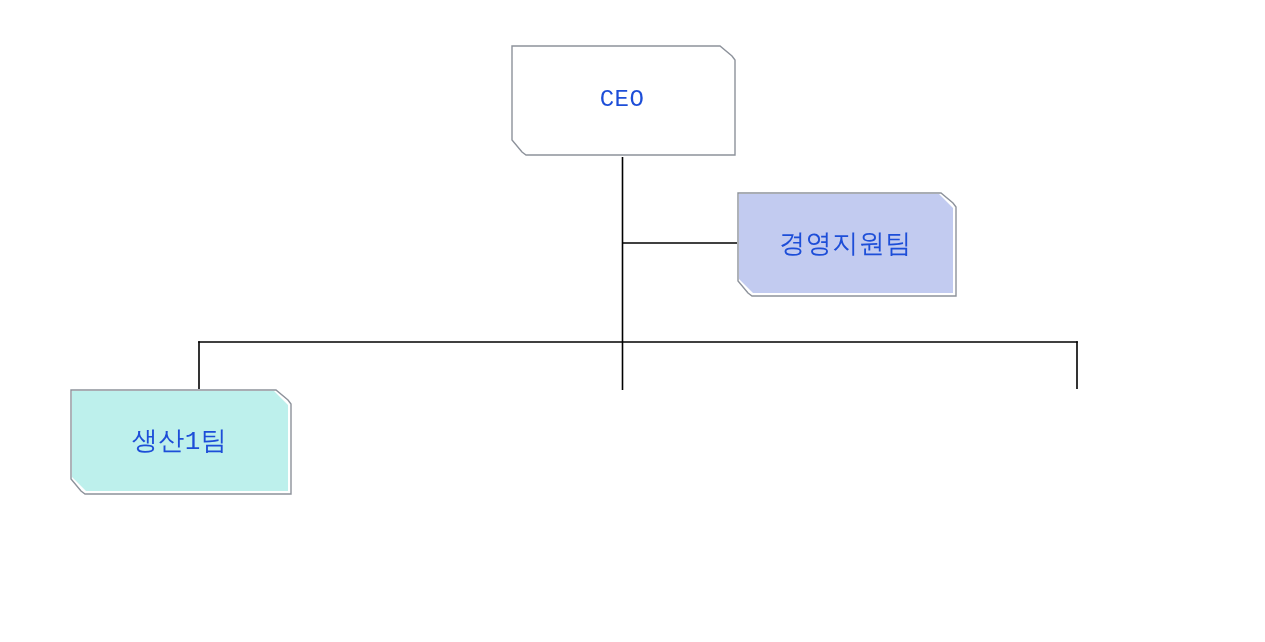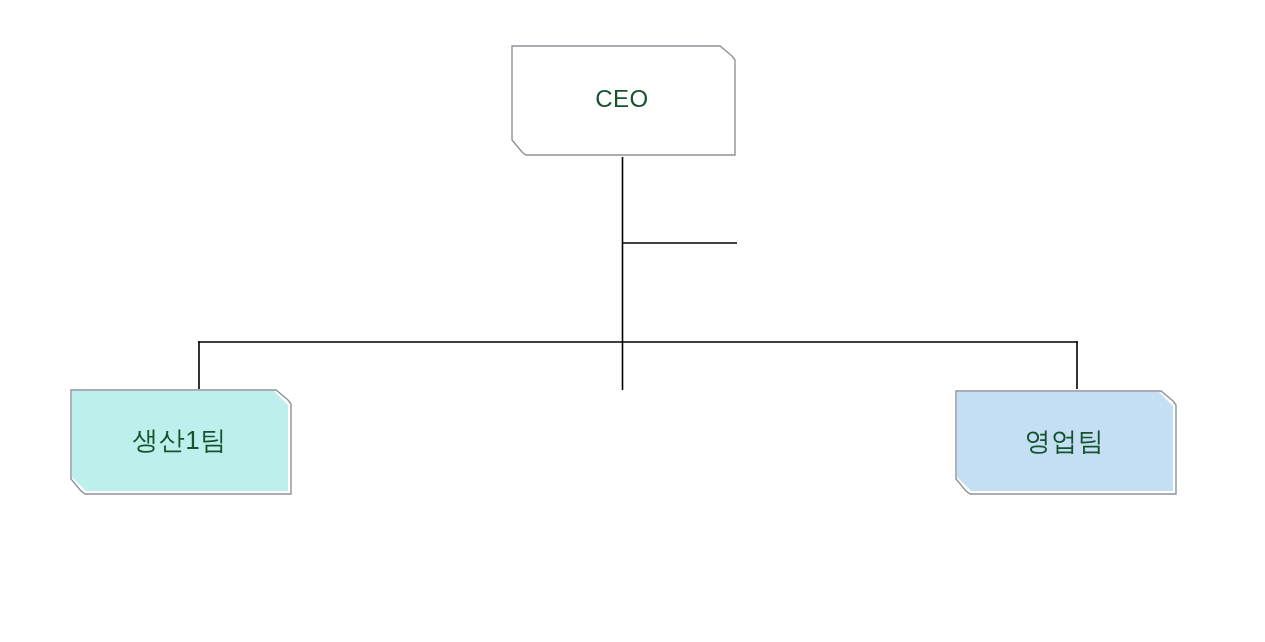--- a/index.html
+++ b/index.html
@@ -38,25 +38,26 @@
   }
   .node-fill {
     stroke: none;
   }
   .node-label {
     position: absolute;
     left: 0; top: 0; right: 4px; bottom: 4px;
     display: flex;
     align-items: center;
     justify-content: center;
-    color: #14532d;
+    color: #1d4ed8;
     font-size: 26px;
     font-weight: 500;
     letter-spacing: 0.5px;
     white-space: nowrap;
+    font-family: Liberation Mono, monospace;
   }
   .node--ceo .node-label {
     font-size: 24px;
     font-weight: 400;
     letter-spacing: 0.5px;
   }
 </style>
 </head>
 <body>
 
@@ -71,31 +72,31 @@
   </svg>
 
   <div class="node node--ceo" style="left:511px; top:45px; width:226px; height:112px;">
     <svg class="node-shape" width="226" height="112">
       <path class="node-fill" fill="#ffffff" d="M 2 2 L 207 2 L 221 16 L 221 107 L 16 107 L 2 93 Z"></path>
       <path class="node-outline" stroke="#8d929b" d="M 1 1 L 209 1 L 221 11 L 224 15 L 224 110 L 15 110 L 11 107 L 1 95 Z"></path>
     </svg>
     <span class="node-label">CEO</span>
   </div>
 
+  <div class="node" style="left:737px; top:192px; width:221px; height:106px;">
+    <svg class="node-shape" width="221" height="106">
+      <path class="node-fill" fill="#c2cbf0" d="M 2 2 L 202 2 L 216 16 L 216 101 L 16 101 L 2 87 Z"></path>
+      <path class="node-outline" stroke="#8d929b" d="M 1 1 L 204 1 L 216 11 L 219 15 L 219 104 L 15 104 L 11 101 L 1 89 Z"></path>
+    </svg>
+    <span class="node-label">경영지원팀</span>
+  </div>
 
   <div class="node" style="left:70px; top:389px; width:223px; height:107px;">
     <svg class="node-shape" width="223" height="107">
       <path class="node-fill" fill="#bdf0ec" d="M 2 2 L 204 2 L 218 16 L 218 102 L 16 102 L 2 88 Z"></path>
       <path class="node-outline" stroke="#8d929b" d="M 1 1 L 206 1 L 218 11 L 221 15 L 221 105 L 15 105 L 11 102 L 1 90 Z"></path>
     </svg>
     <span class="node-label">생산1팀</span>
   </div>
 
 
-  <div class="node" style="left:955px; top:390px; width:223px; height:106px;">
-    <svg class="node-shape" width="223" height="106">
-      <path class="node-fill" fill="#c4dff4" d="M 2 2 L 204 2 L 218 16 L 218 101 L 16 101 L 2 87 Z"></path>
-      <path class="node-outline" stroke="#8d929b" d="M 1 1 L 206 1 L 218 11 L 221 15 L 221 104 L 15 104 L 11 101 L 1 89 Z"></path>
-    </svg>
-    <span class="node-label">영업팀</span>
-  </div>
 
 </div>
 
 </body></html>

